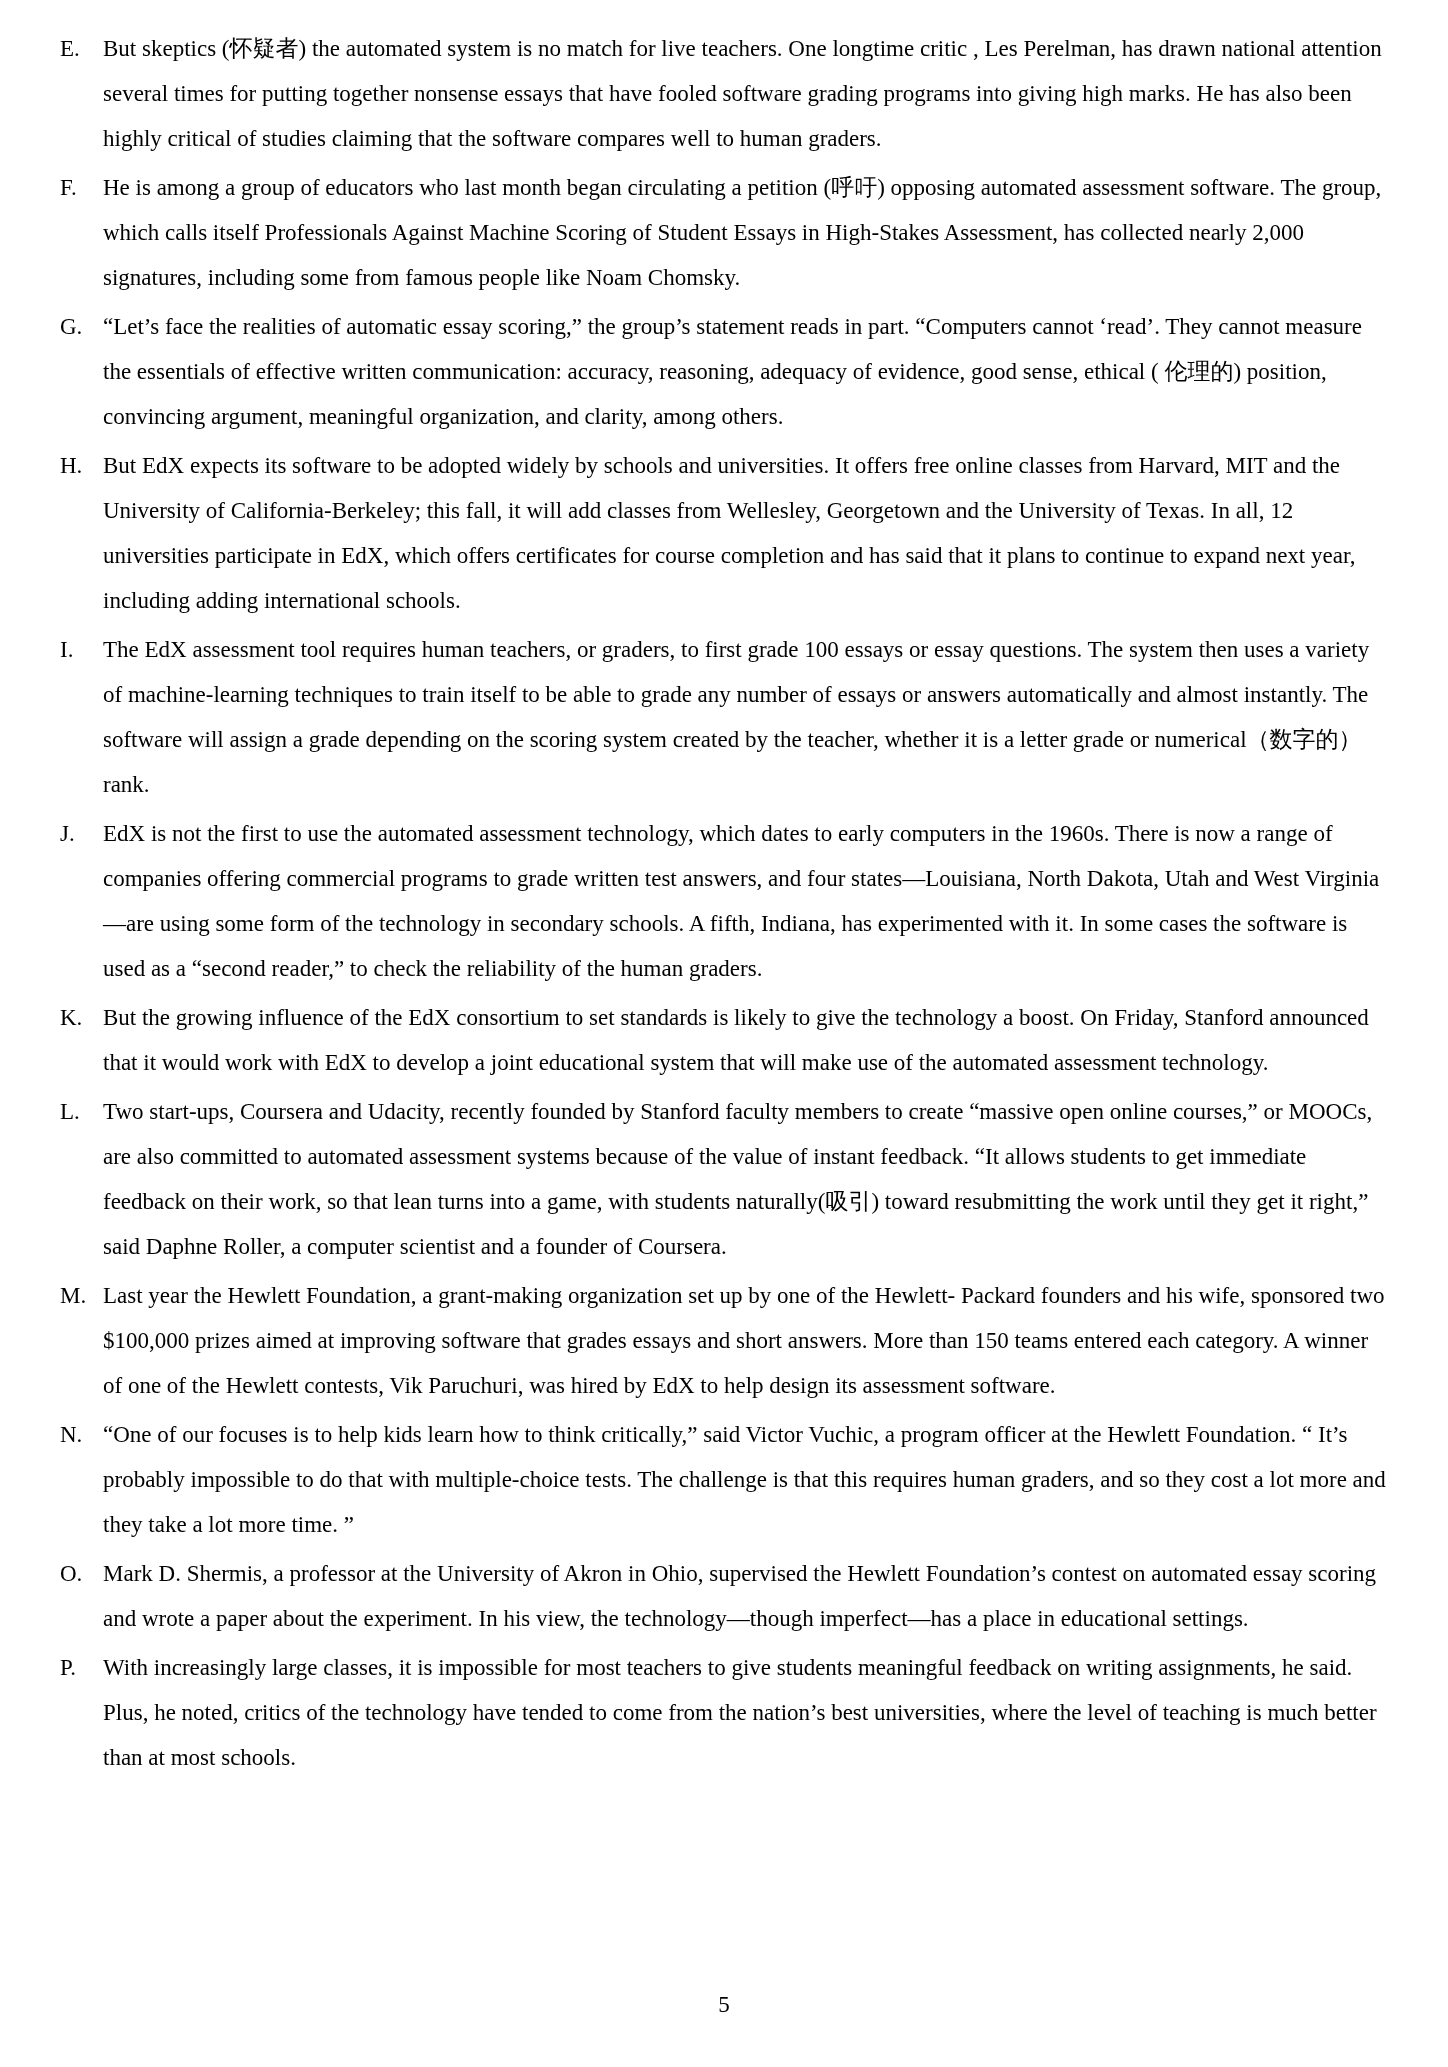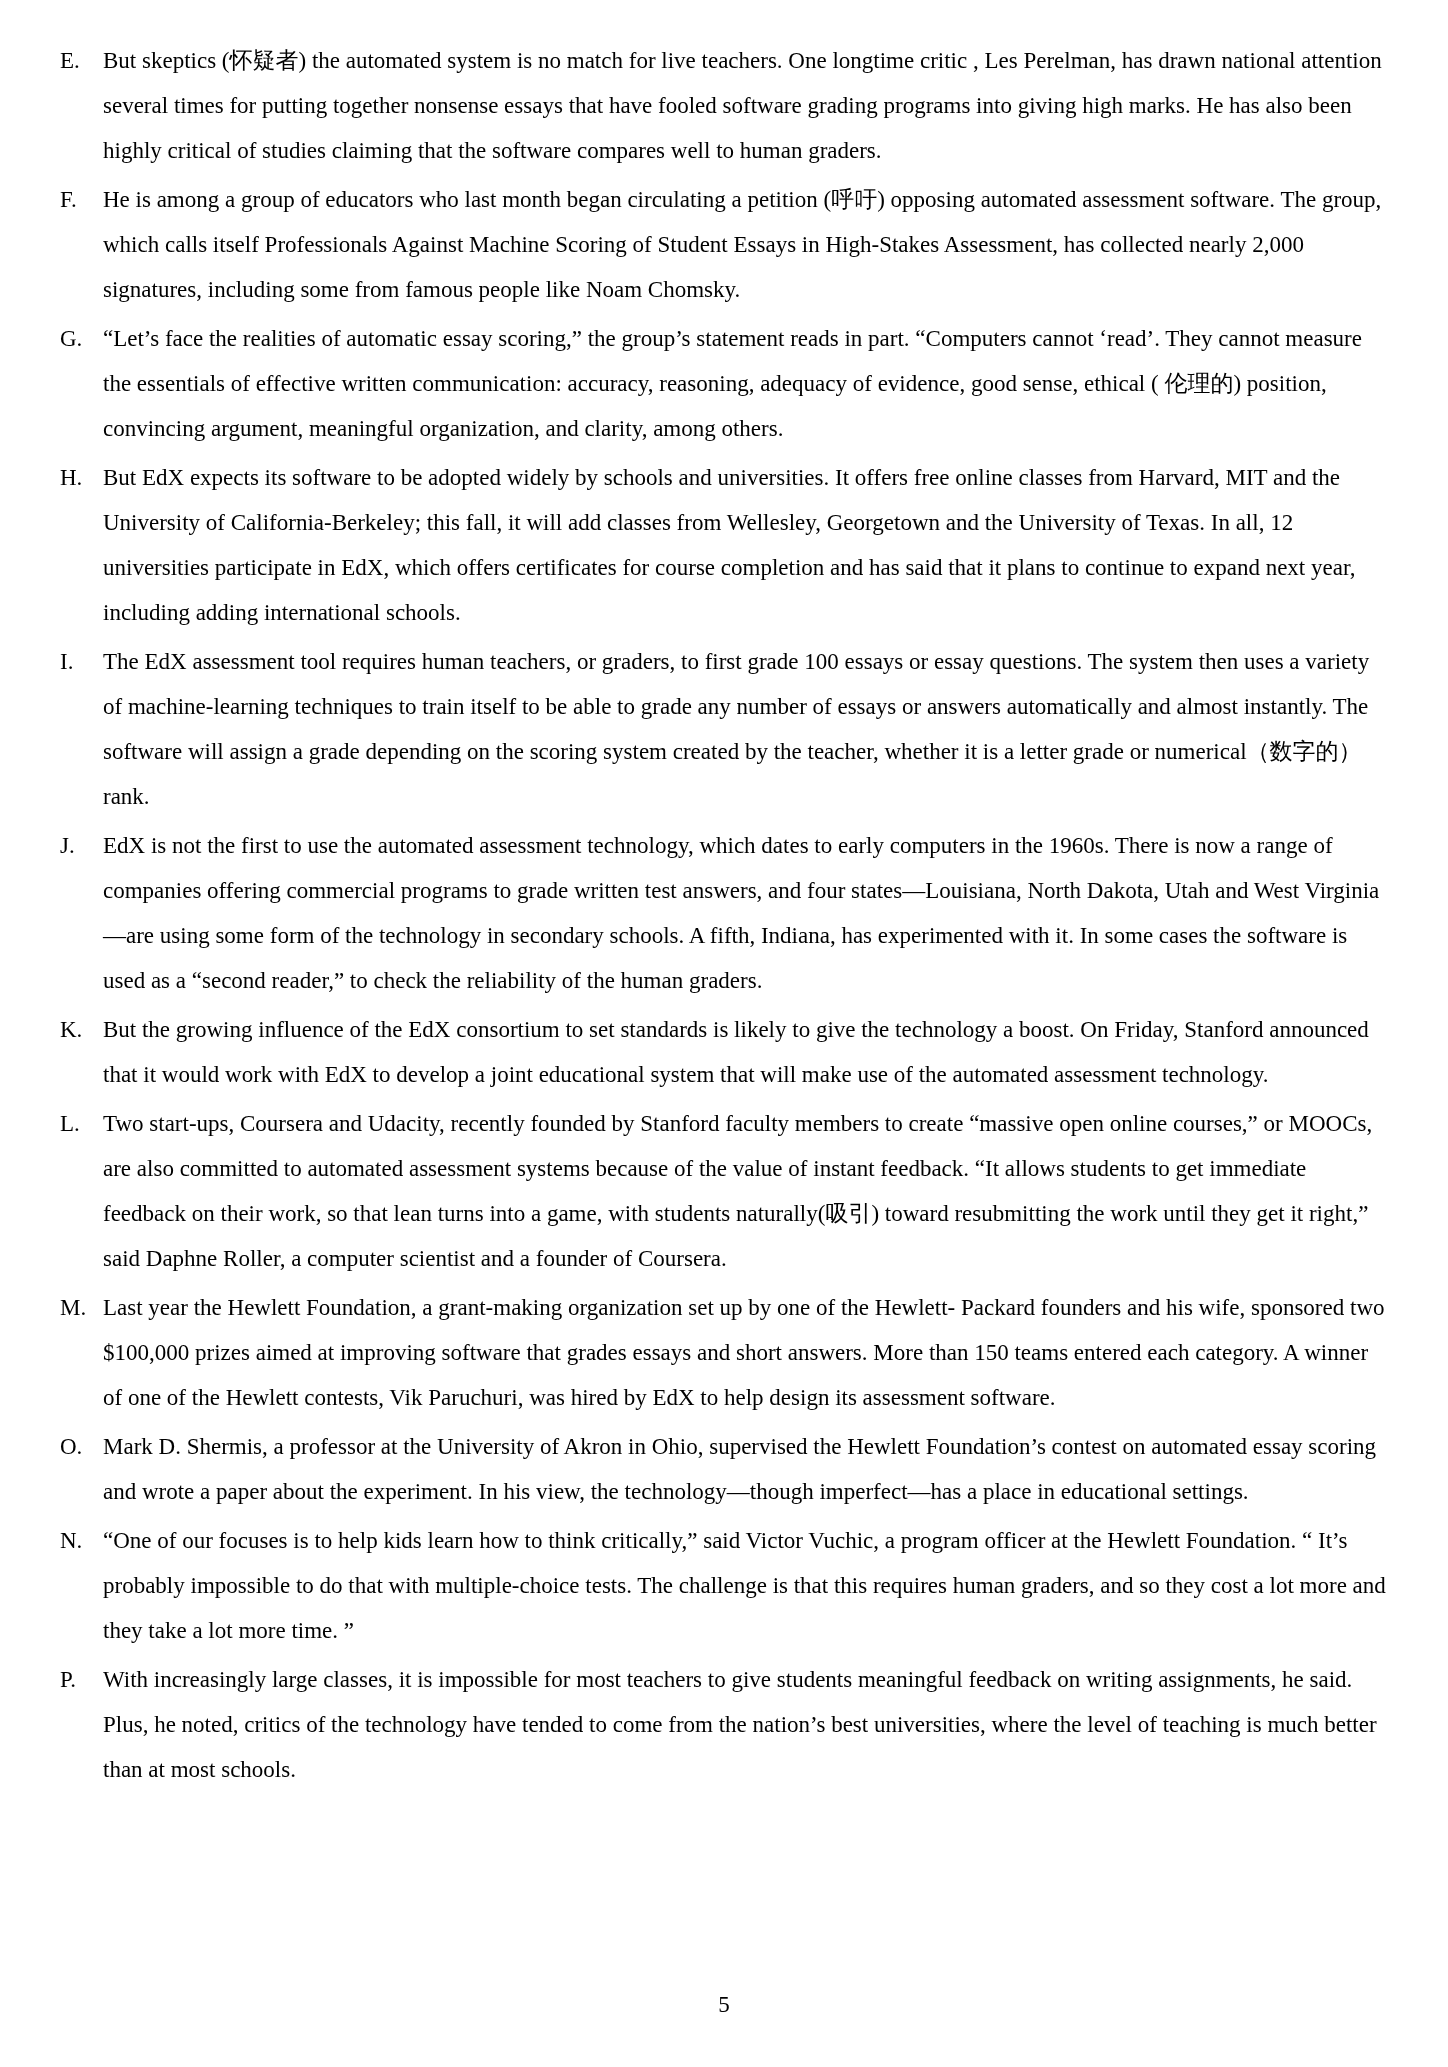--- a/index.html
+++ b/index.html
@@ -11,21 +11,21 @@
     width: 1448px;
     height: 2067px;
     position: relative;
     font-family: "Liberation Serif", "DejaVu Serif", serif;
     color: #000000;
   }
   .page {
     position: absolute;
     inset: 0;
     box-sizing: border-box;
-    padding: 38px 58px 0 60px;
+    padding: 26px 58px 0 60px;
     font-size: 23px;
     line-height: 45px;
     background: #ffffff;
   }
   .para {
     padding-left: 43px;
     margin: 0 0 4px 0;
     text-align: left;
   }
   .para-label {
@@ -77,25 +77,25 @@
 
   <div class="para">
     <span class="para-label">L.</span><span class="para-text">Two start-ups, Coursera and Udacity, recently founded by Stanford faculty members to create “massive open online courses,” or MOOCs, are also committed to automated assessment systems because of the value of instant feedback. “It allows students to get immediate feedback on their work, so that lean turns into a game, with students naturally(吸引) toward resubmitting the work until they get it right,” said Daphne Roller, a computer scientist and a founder of Coursera.</span>
   </div>
 
   <div class="para">
     <span class="para-label">M.</span><span class="para-text">Last year the Hewlett Foundation, a grant-making organization set up by one of the Hewlett- Packard founders and his wife, sponsored two $100,000 prizes aimed at improving software that grades essays and short answers. More than 150 teams entered each category. A winner of one of the Hewlett contests, Vik Paruchuri, was hired by EdX to help design its assessment software.</span>
   </div>
 
   <div class="para">
-    <span class="para-label">O.</span><span class="para-text">Mark D. Shermis, a professor at the University of Akron in Ohio, supervised the Hewlett Foundation’s contest on automated essay scoring and wrote a paper about the experiment. In his view, the technology—though imperfect—has a place in educational settings.</span>
+    <span class="para-label">N.</span><span class="para-text">“One of our focuses is to help kids learn how to think critically,” said Victor Vuchic, a program officer at the Hewlett Foundation. “ It’s probably impossible to do that with multiple-choice tests. The challenge is that this requires human graders, and so they cost a  lot more and they take a lot more time. ”</span>
   </div>
 
   <div class="para">
-    <span class="para-label">N.</span><span class="para-text">“One of our focuses is to help kids learn how to think critically,” said Victor Vuchic, a program officer at the Hewlett Foundation. “ It’s probably impossible to do that with multiple-choice tests. The challenge is that this requires human graders, and so they cost a  lot more and they take a lot more time. ”</span>
+    <span class="para-label">O.</span><span class="para-text">Mark D. Shermis, a professor at the University of Akron in Ohio, supervised the Hewlett Foundation’s contest on automated essay scoring and wrote a paper about the experiment. In his view, the technology—though imperfect—has a place in educational settings.</span>
   </div>
 
   <div class="para">
     <span class="para-label">P.</span><span class="para-text">With increasingly large classes, it is impossible for most teachers to give students meaningful feedback on writing assignments, he said. Plus, he noted, critics of the technology have tended to come from the nation’s best universities, where the level of teaching is much better than at most schools.</span>
   </div>
 
   <div class="page-number">5</div>
 
 </div>
 

